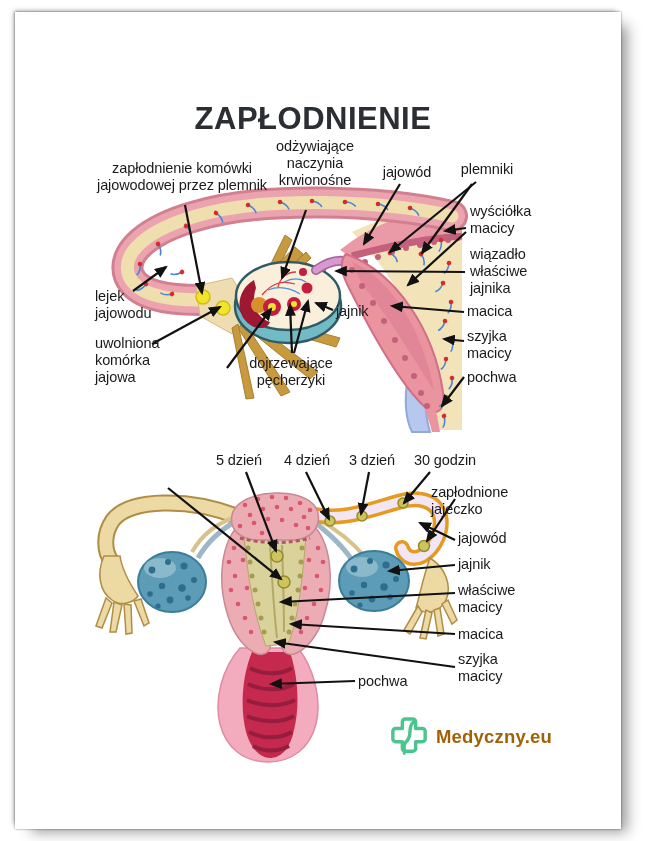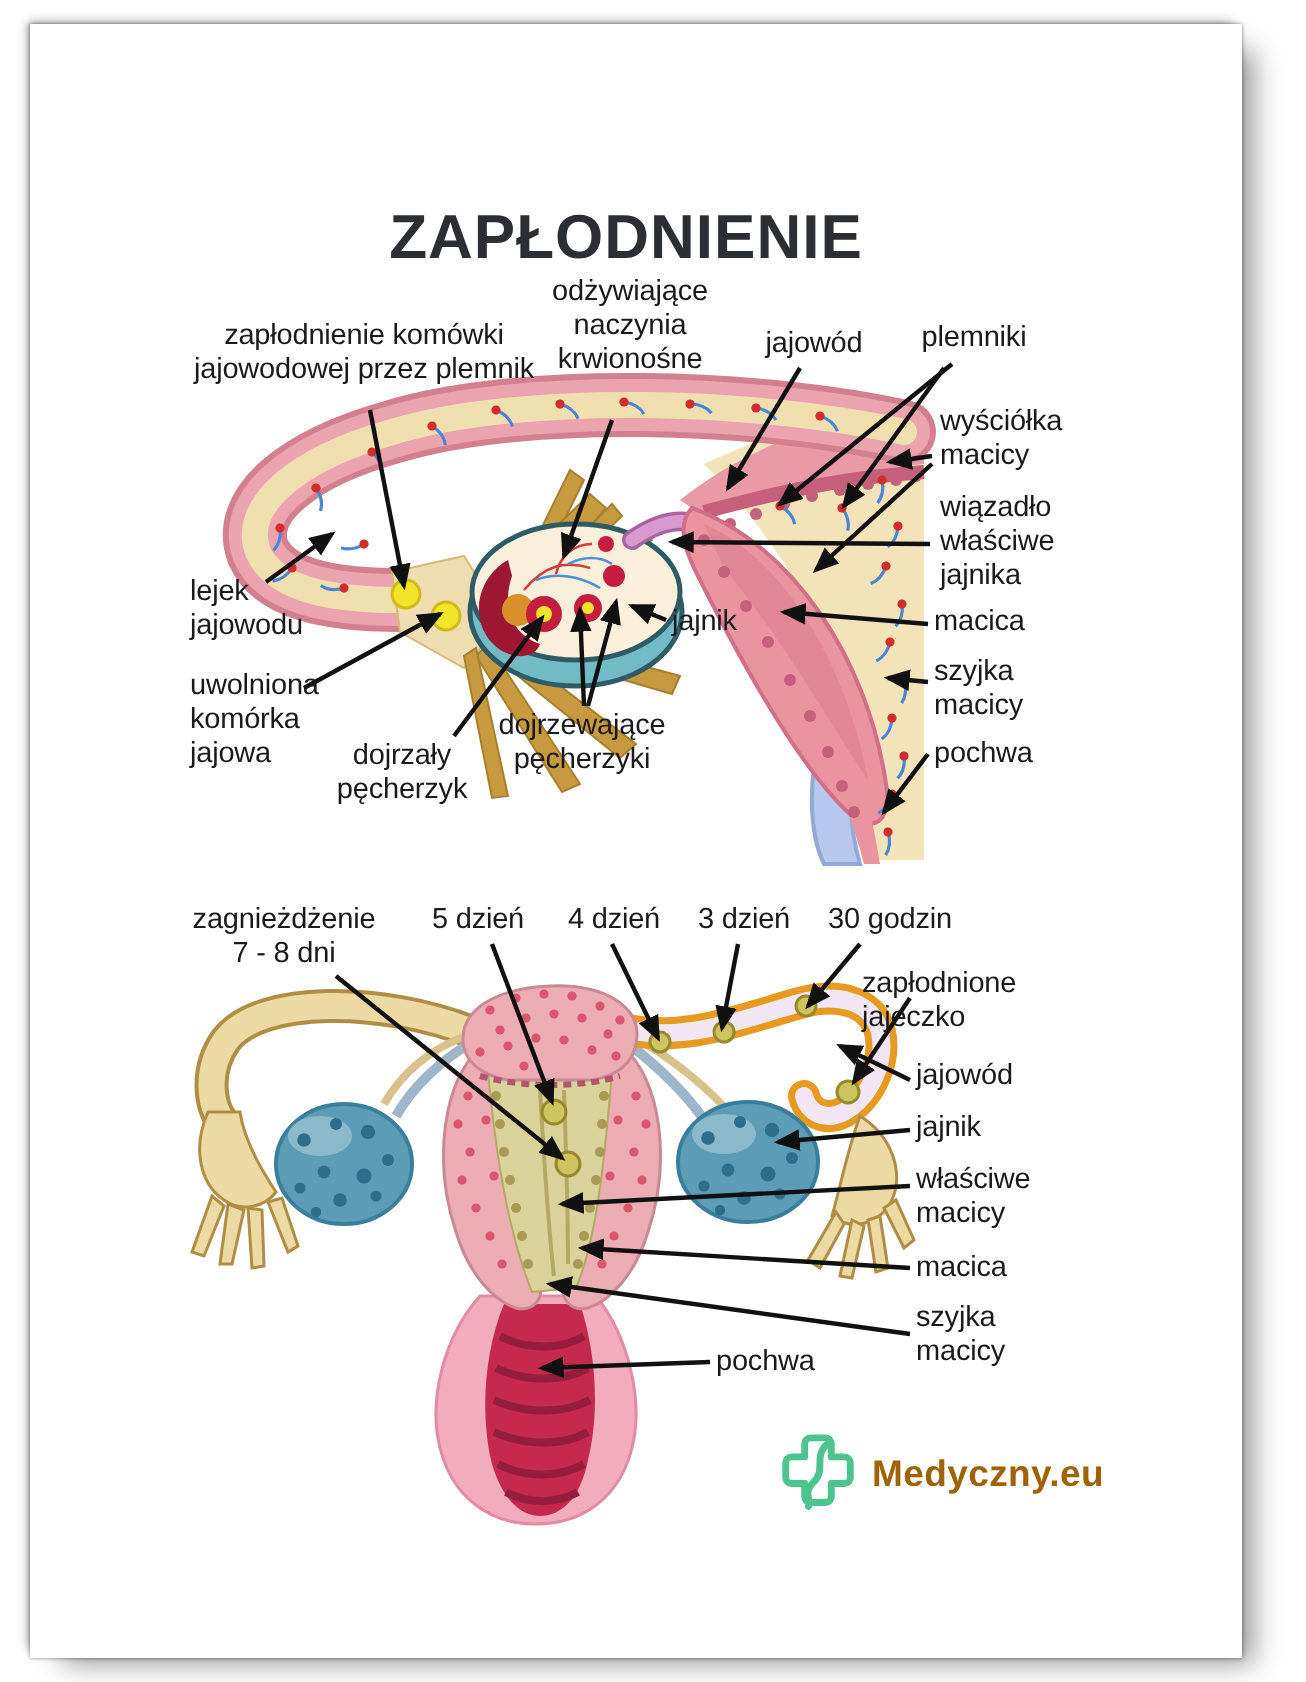--- a/index.html
+++ b/index.html
@@ -356,28 +356,24 @@
 jajnika</div>
   <div class="lbl" style="left:467px;top:303px">macica</div>
   <div class="lbl" style="left:467px;top:328px">szyjka
 macicy</div>
   <div class="lbl" style="left:467px;top:369px">pochwa</div>
   <div class="lbl" style="left:95px;top:288px">lejek
 jajowodu</div>
   <div class="lbl" style="left:95px;top:335px">uwolniona
 komórka
 jajowa</div>
-  <div class="lbl cen" style="left:201px;top:370px">dojrzały
-pęcherzyk</div>
   <div class="lbl cen" style="left:291px;top:355px">dojrzewające
 pęcherzyki</div>
   <div class="lbl" style="left:336px;top:303px">jajnik</div>
 
-  <div class="lbl cen" style="left:142px;top:452px">zagnieżdżenie
-7 - 8 dni</div>
   <div class="lbl cen" style="left:239px;top:452px">5 dzień</div>
   <div class="lbl cen" style="left:307px;top:452px">4 dzień</div>
   <div class="lbl cen" style="left:372px;top:452px">3 dzień</div>
   <div class="lbl cen" style="left:445px;top:452px">30 godzin</div>
   <div class="lbl" style="left:431px;top:484px">zapłodnione
 jajeczko</div>
   <div class="lbl" style="left:458px;top:530px">jajowód</div>
   <div class="lbl" style="left:458px;top:556px">jajnik</div>
   <div class="lbl" style="left:458px;top:582px">właściwe
 macicy</div>

